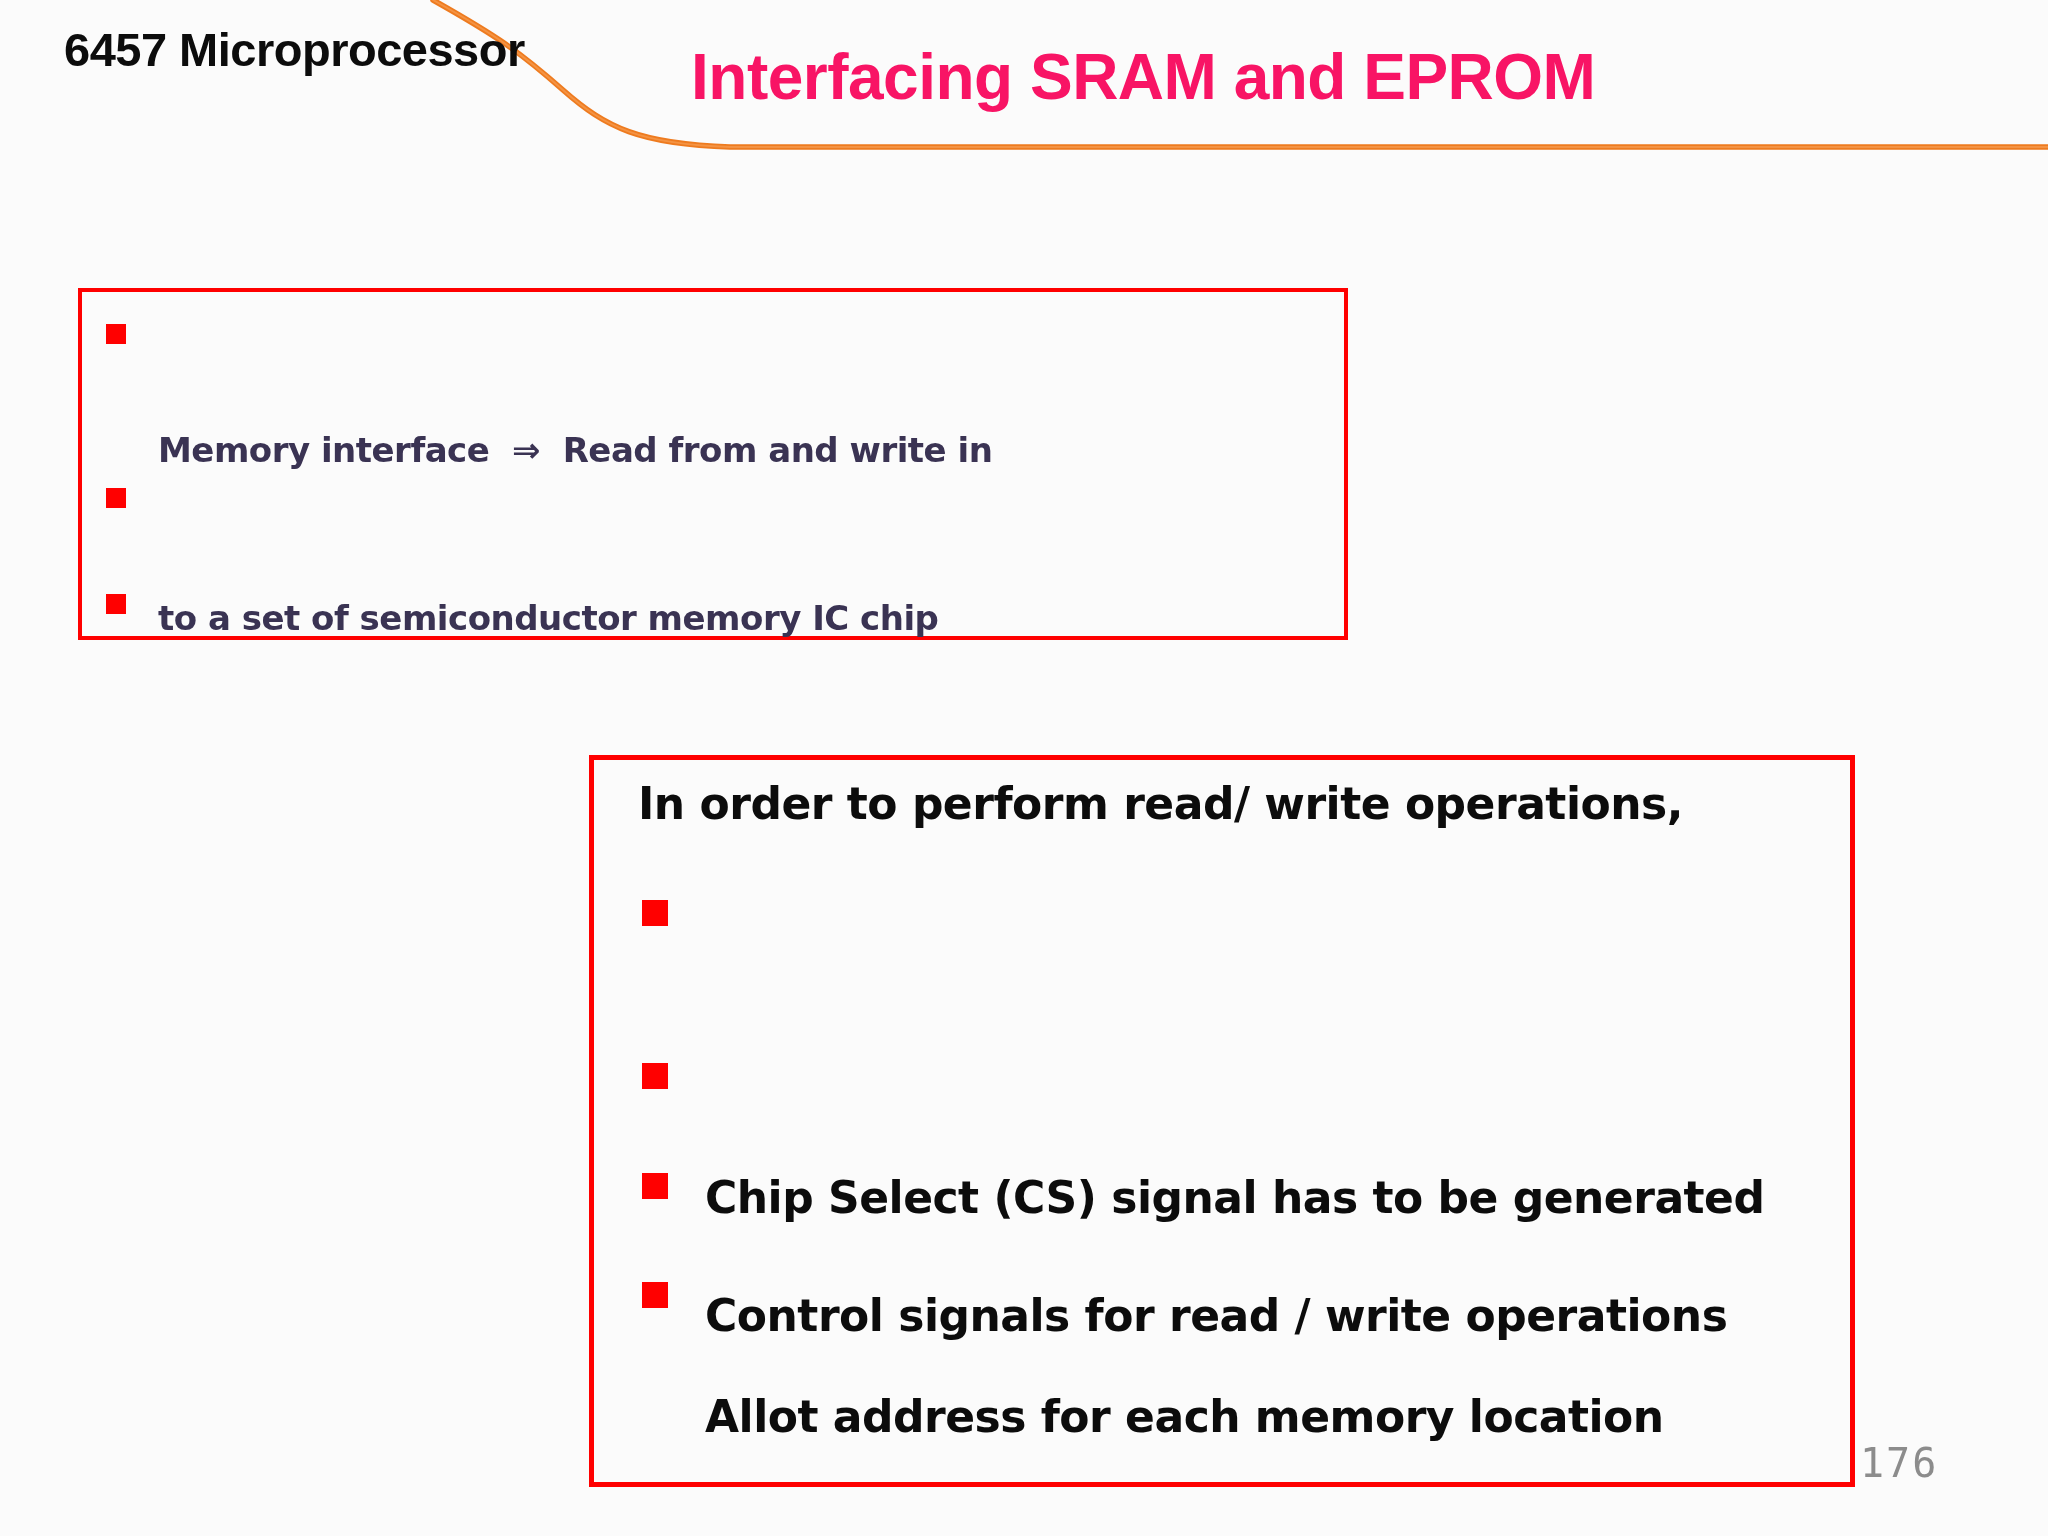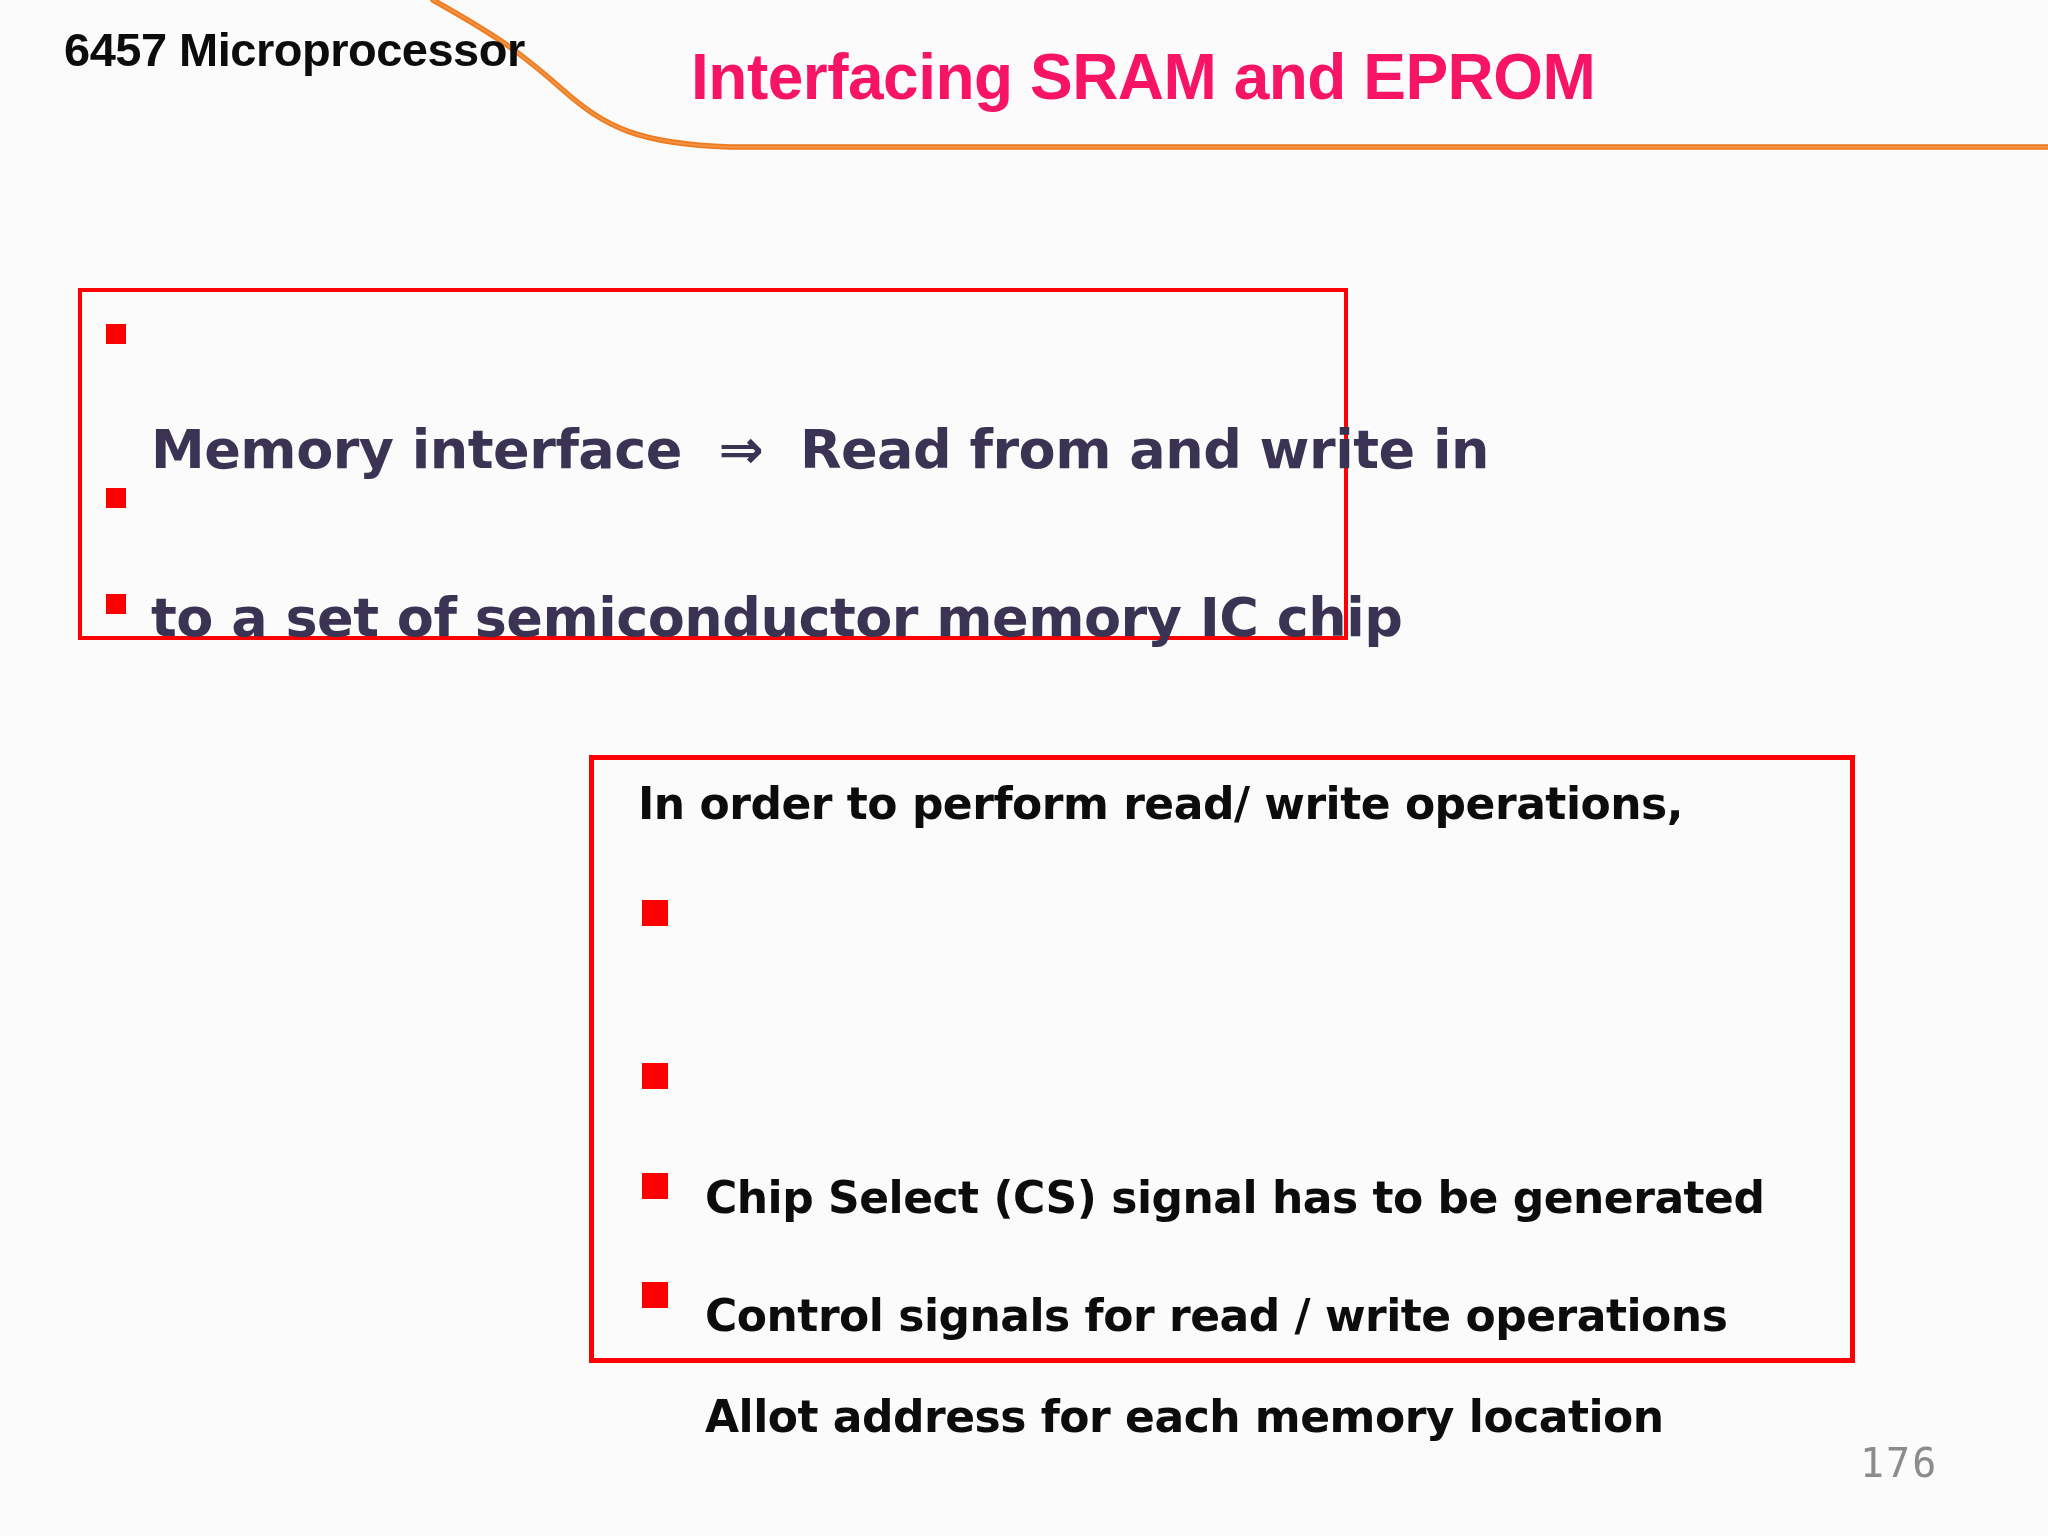--- a/index.html
+++ b/index.html
@@ -31,30 +31,30 @@
     position:absolute;left:691px;top:40px;
     font-family:"Liberation Sans",sans-serif;
     font-size:64px;font-weight:bold;color:var(--title-pink);
     letter-spacing:-0.5px;white-space:pre;
   }
   .divider-curve{position:absolute;left:0;top:0;width:2048px;height:170px;}
 
   
   .box{position:absolute;border:4px solid var(--accent-red);background:transparent;box-sizing:border-box;}
   .box1{left:78px;top:288px;width:1270px;height:352px;}
-  .box2{left:589px;top:755px;width:1266px;height:608px;border-width:5px;}
+  .box2{left:589px;top:755px;width:1266px;height:732px;border-width:5px;}
   .bullet{
     position:absolute;display:block;
     background:var(--accent-red);
   }
   .box1 .bullet{width:20px;height:20px;left:24px;}
   .box2 .bullet{width:26px;height:26px;left:48px;}
 
   .txt{position:absolute;white-space:pre;font-weight:bold;}
-  .box1 .txt{left:69px;font-size:54px;line-height:56px;color:var(--navy);letter-spacing:-0.5px;}
+  .box1 .txt{left:76px;font-size:34px;line-height:56px;color:var(--navy);letter-spacing:-0.5px;}
   .box2 .txt{left:111px;font-size:44px;line-height:58px;color:var(--ink);letter-spacing:-0.5px;}
   .box2 .intro{
     position:absolute;left:44px;top:18px;
     font-size:44px;font-weight:bold;color:var(--ink);
     white-space:pre;letter-spacing:-0.5px;
   }
 
   
   .b1r1-txt{top:18px;}   .b1r1-bul{top:32px;}
   .b1r2-txt{top:182px;}  .b1r2-bul{top:196px;}

